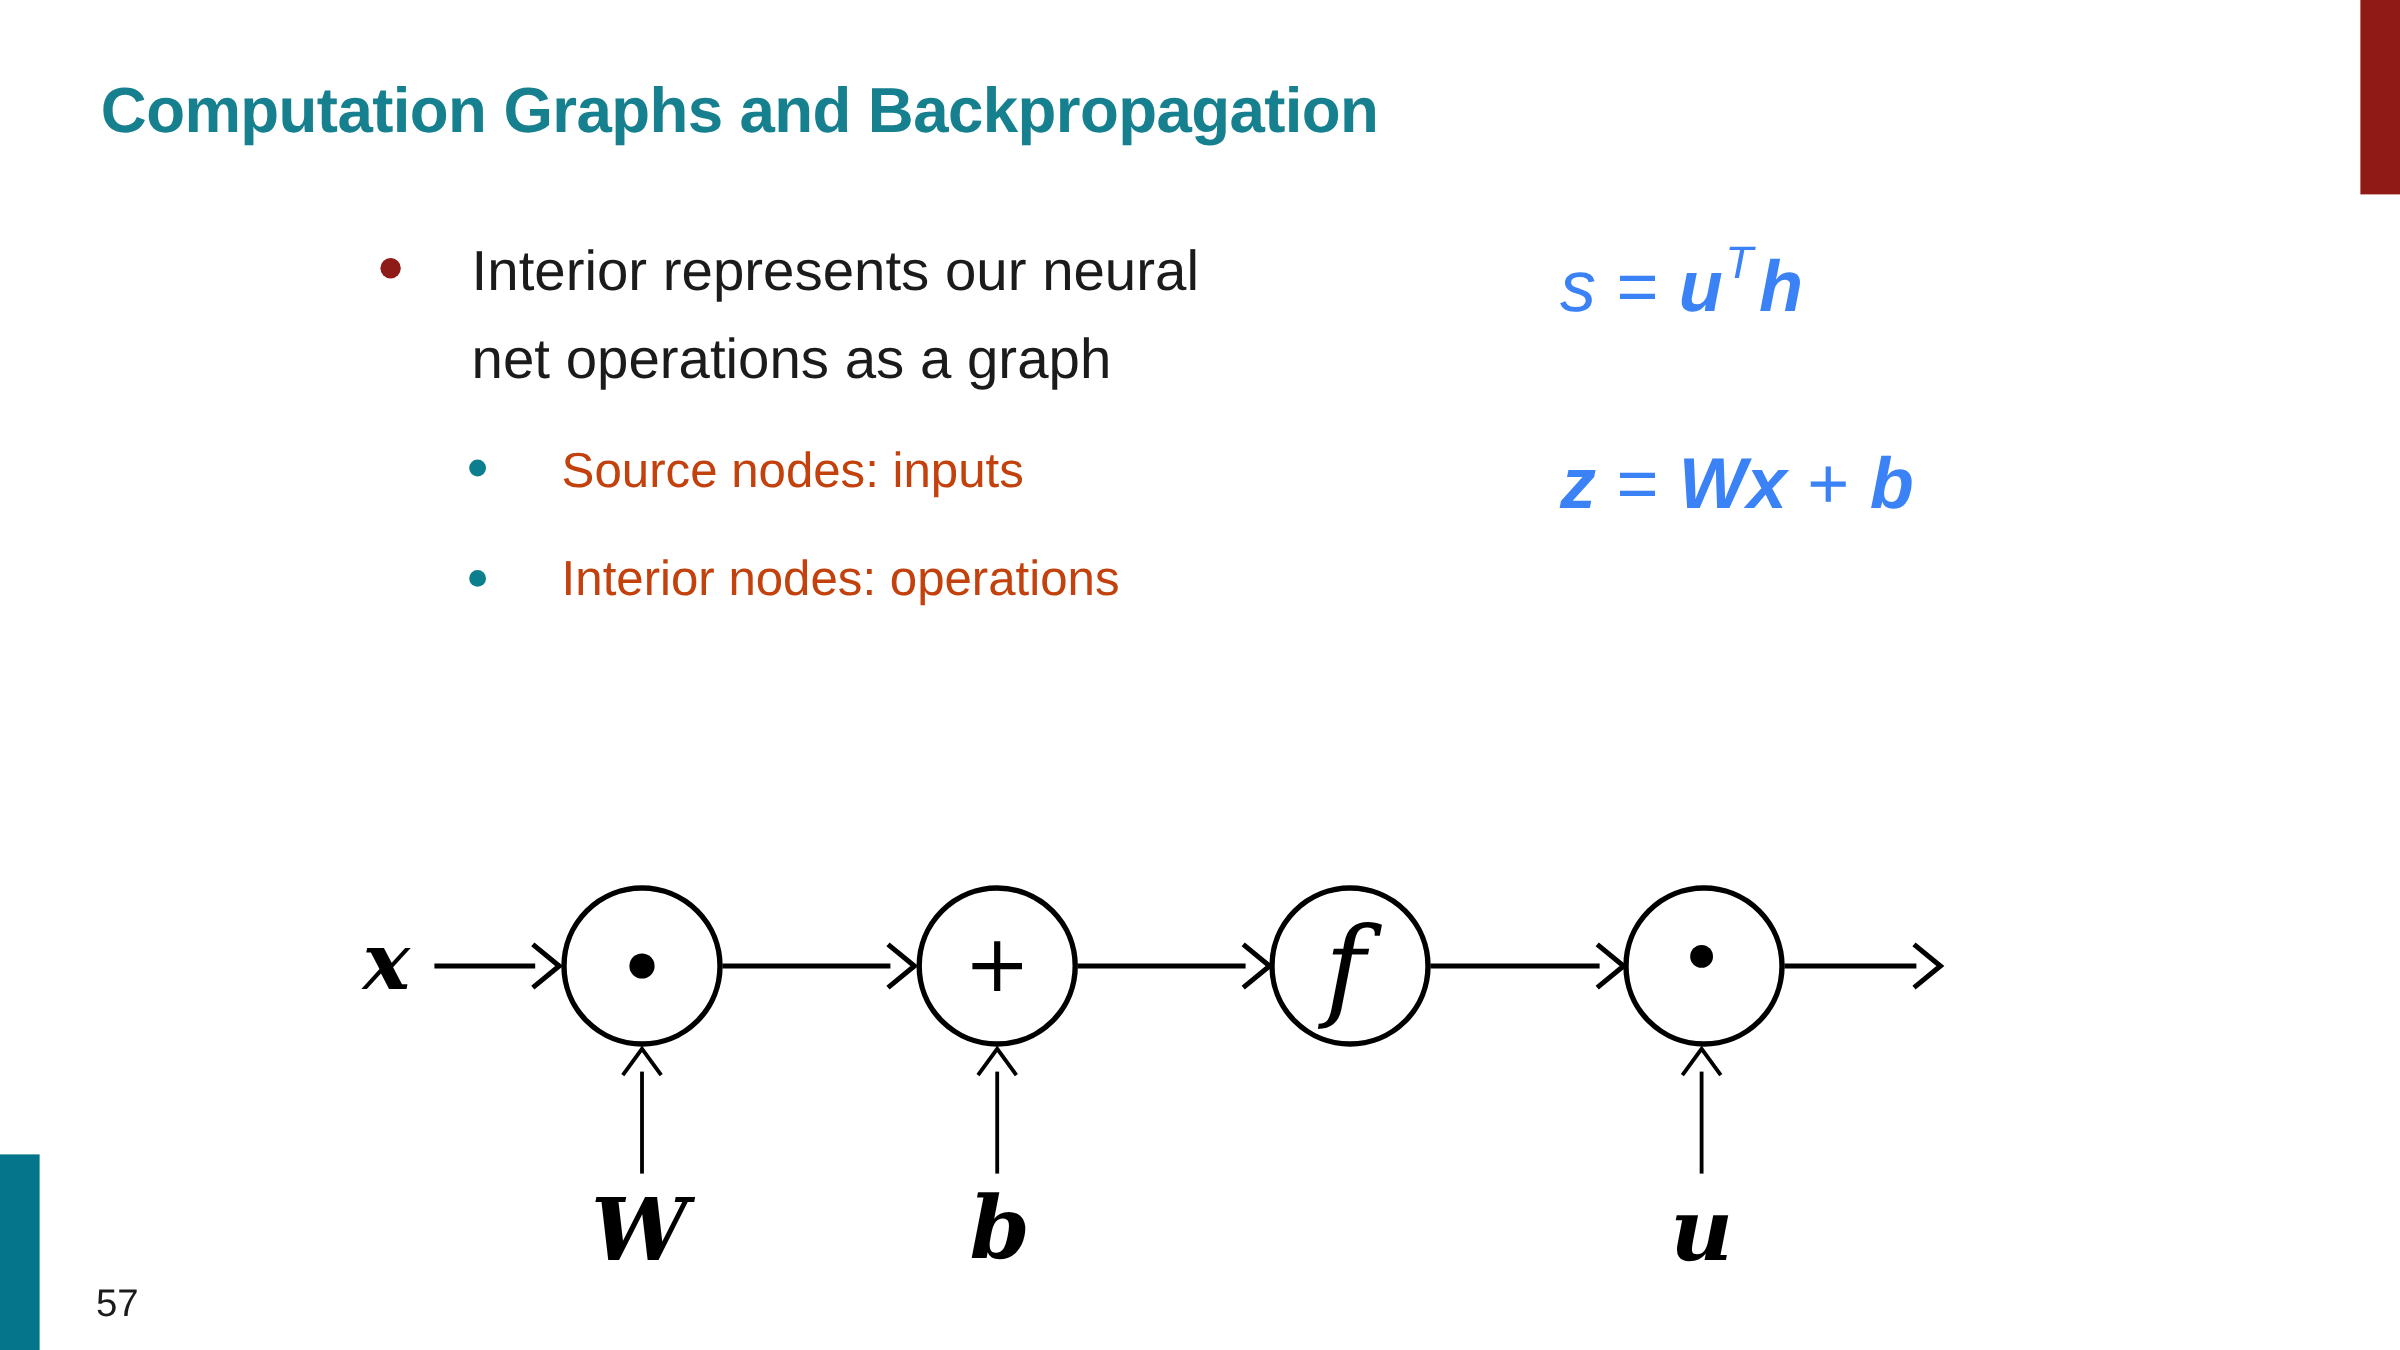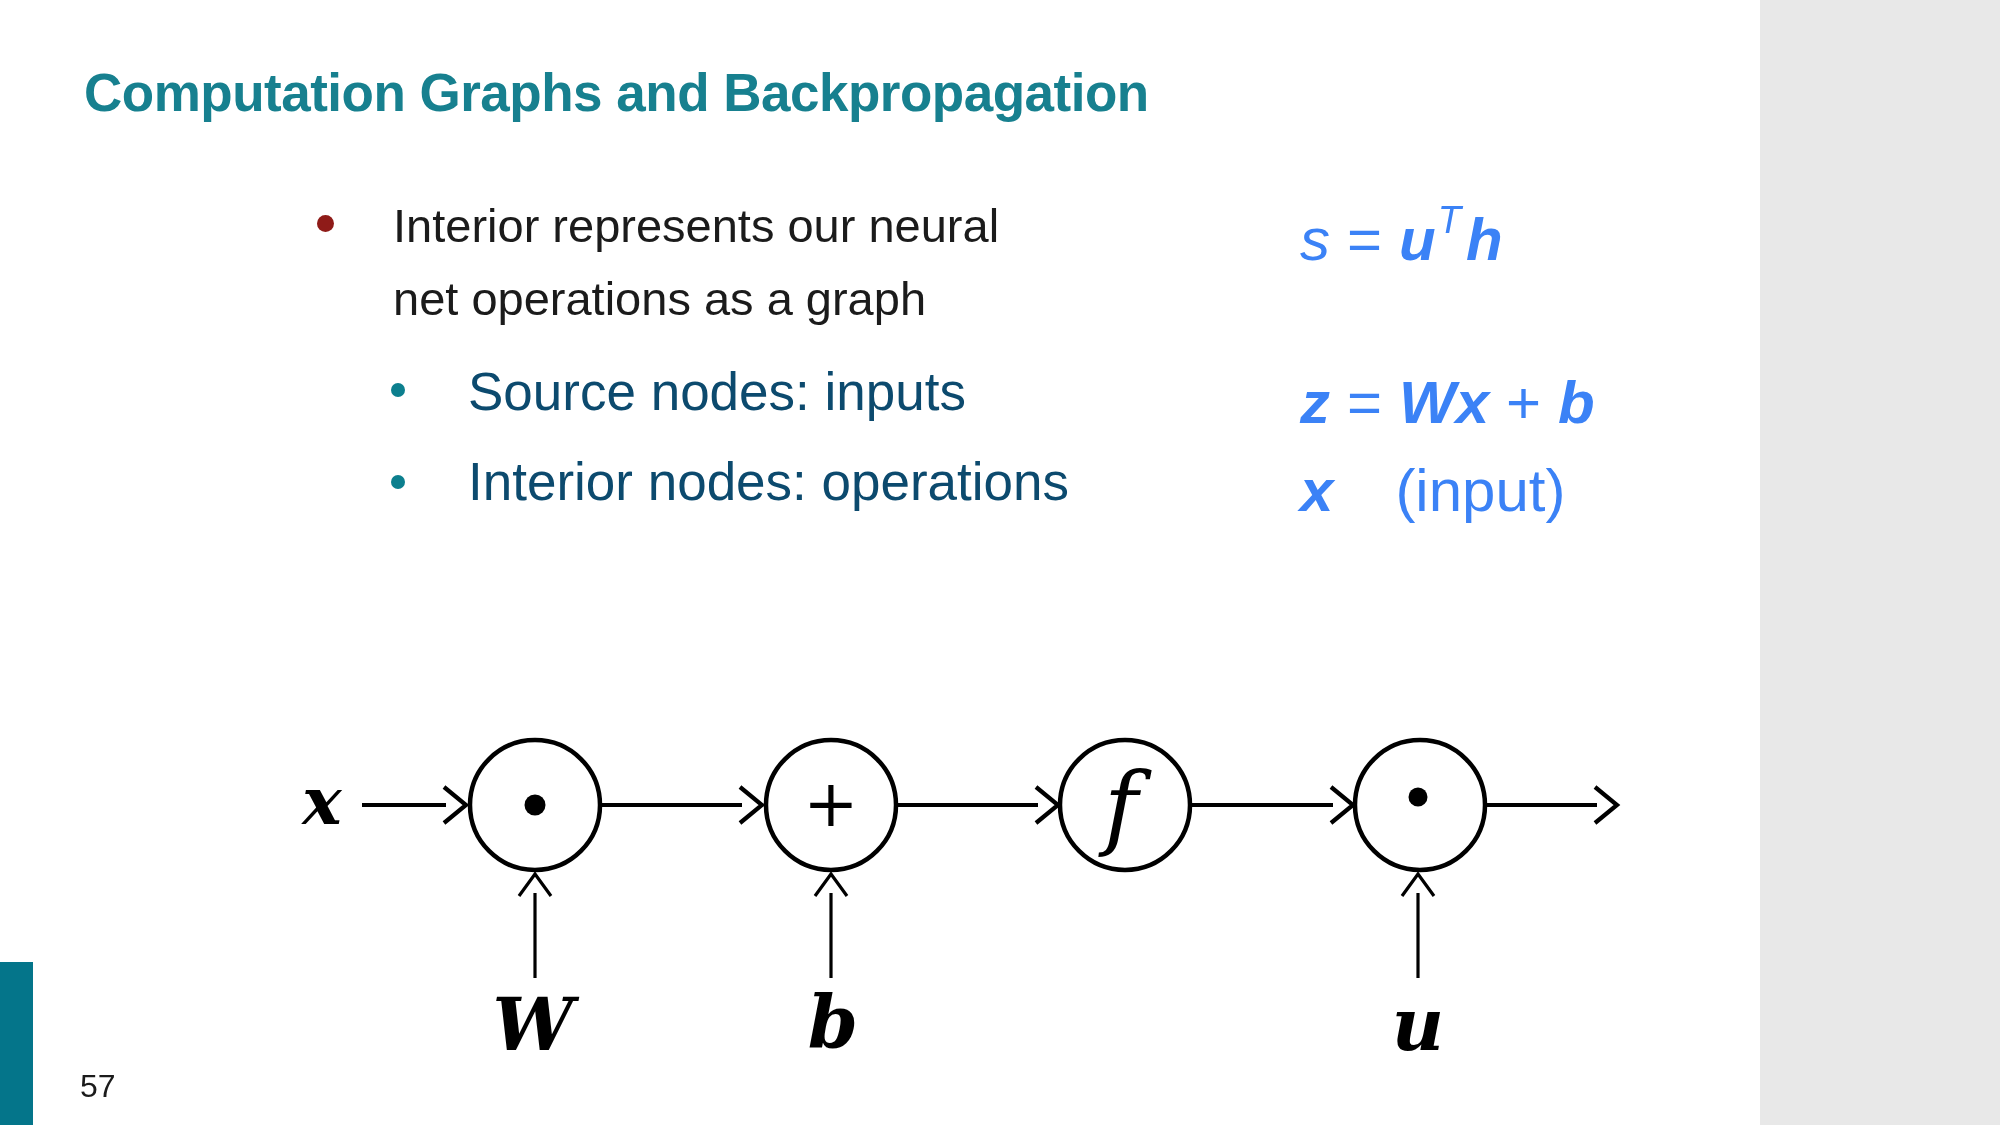--- a/index.html
+++ b/index.html
@@ -1,18 +1,18 @@
 <!DOCTYPE html>
 <html><head>
 <meta charset="utf-8">
 <style>
   html,body{margin:0;padding:0;background:#e8e8e8;}
   .slide{
     position:relative;
-    width:1760px;height:1125px;
+    width:2000px;height:1125px;
     background:#ffffff;
     overflow:hidden;
     font-family:"Liberation Sans", sans-serif;
   }
   
   .bar-top-right{
     position:absolute;left:1967px;top:0;width:33px;height:162px;
     background:#8f1a16;
   }
   .bar-bottom-left{
@@ -29,21 +29,21 @@
   .dot{position:absolute;border-radius:50%;}
   .dot-main{left:317px;top:215px;width:17px;height:17px;background:#8f1b18;}
   .dot-sub1{left:391px;top:383px;width:14px;height:14px;background:#0c7f8e;}
   .dot-sub2{left:391px;top:475px;width:14px;height:14px;background:#0c7f8e;}
   .main-text{
     position:absolute;left:393px;top:189px;
     font-size:47px;line-height:73px;color:#1b1b1b;white-space:nowrap;
   }
   .sub-text{
     position:absolute;left:468px;
-    font-size:53px;line-height:48px;color:#0c4a6e;white-space:nowrap;
+    font-size:41px;line-height:48px;color:#c2410c;white-space:nowrap;
   }
   .sub-text.s1{top:368px;}
   .sub-text.s2{top:458px;}
   
   .eq{
     position:absolute;left:1300px;
     font-family:Liberation Sans, sans-serif;
     font-size:60px;line-height:75px;color:#3b82f6;white-space:nowrap;
   }
   .eq.l1{top:183px;}
@@ -89,23 +89,20 @@
   <div class="dot dot-sub1"></div>
   <div class="sub-text s1">Source nodes: inputs</div>
   <div class="dot dot-sub2"></div>
   <div class="sub-text s2">Interior nodes: operations</div>
 
   <div class="eq l1">
     <span class="it">s</span><span class="rm eqsign">=</span><span class="bi">u</span><span class="sup">T</span><span class="bi">h</span>
   </div>
   <div class="eq l3">
     <span class="bi">z</span><span class="rm eqsign">=</span><span class="bi">W</span><span class="bi">x</span><span class="rm eqsign">+</span><span class="bi">b</span>
-  </div>
-  <div class="eq l4">
-    <span class="bi">x</span><span class="rm gap-input">(input)</span>
   </div>
 
   <svg class="diagram-svg" width="2000" height="1125" viewBox="0 0 2000 1125">
 
     <text class="lbl-x" x="322" y="824" text-anchor="middle">x</text>
 
     <g stroke="#000" stroke-width="4.2" fill="none">
       <line x1="362" y1="805" x2="446" y2="805"></line>
       <polyline points="444,787 466,805 444,823"></polyline>
     </g>

